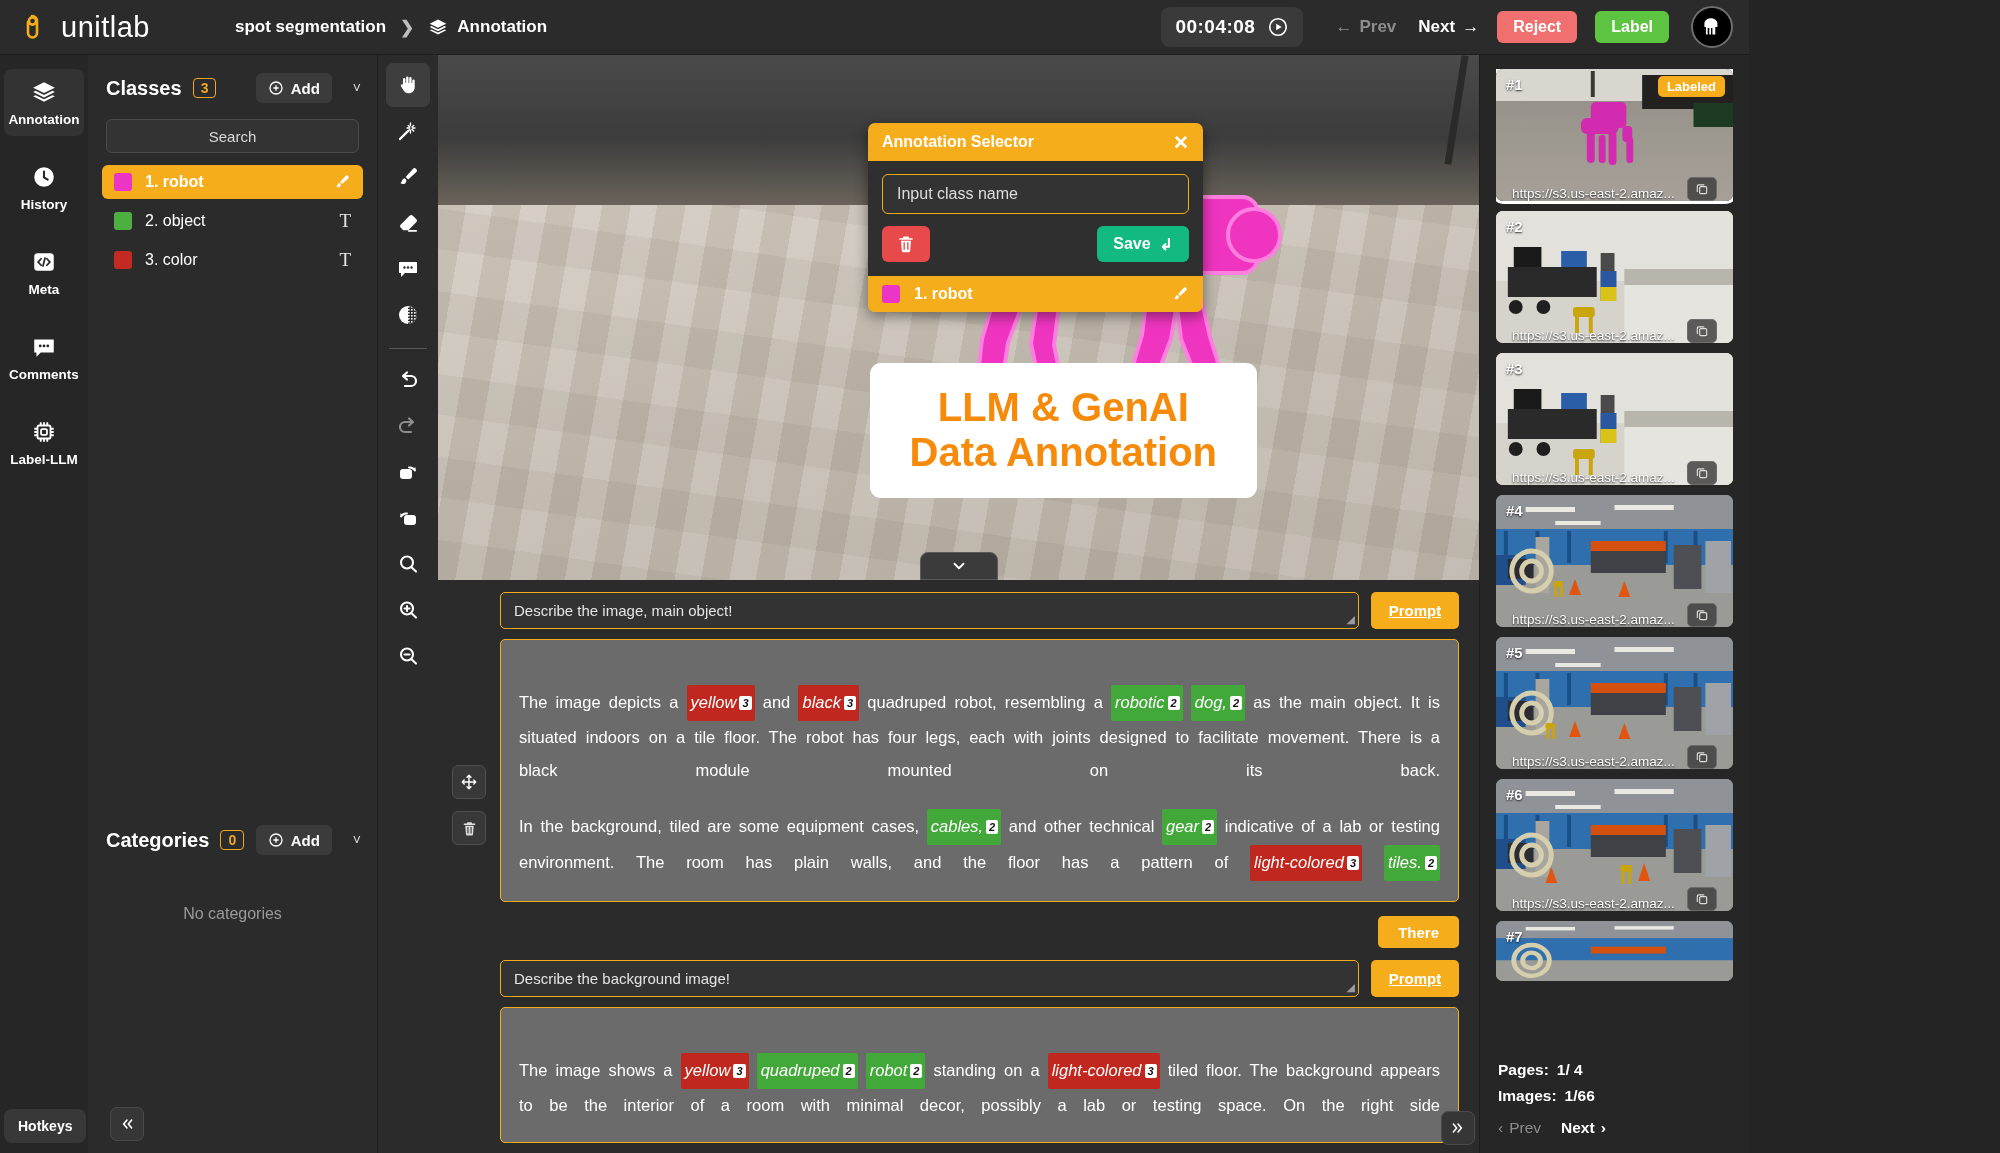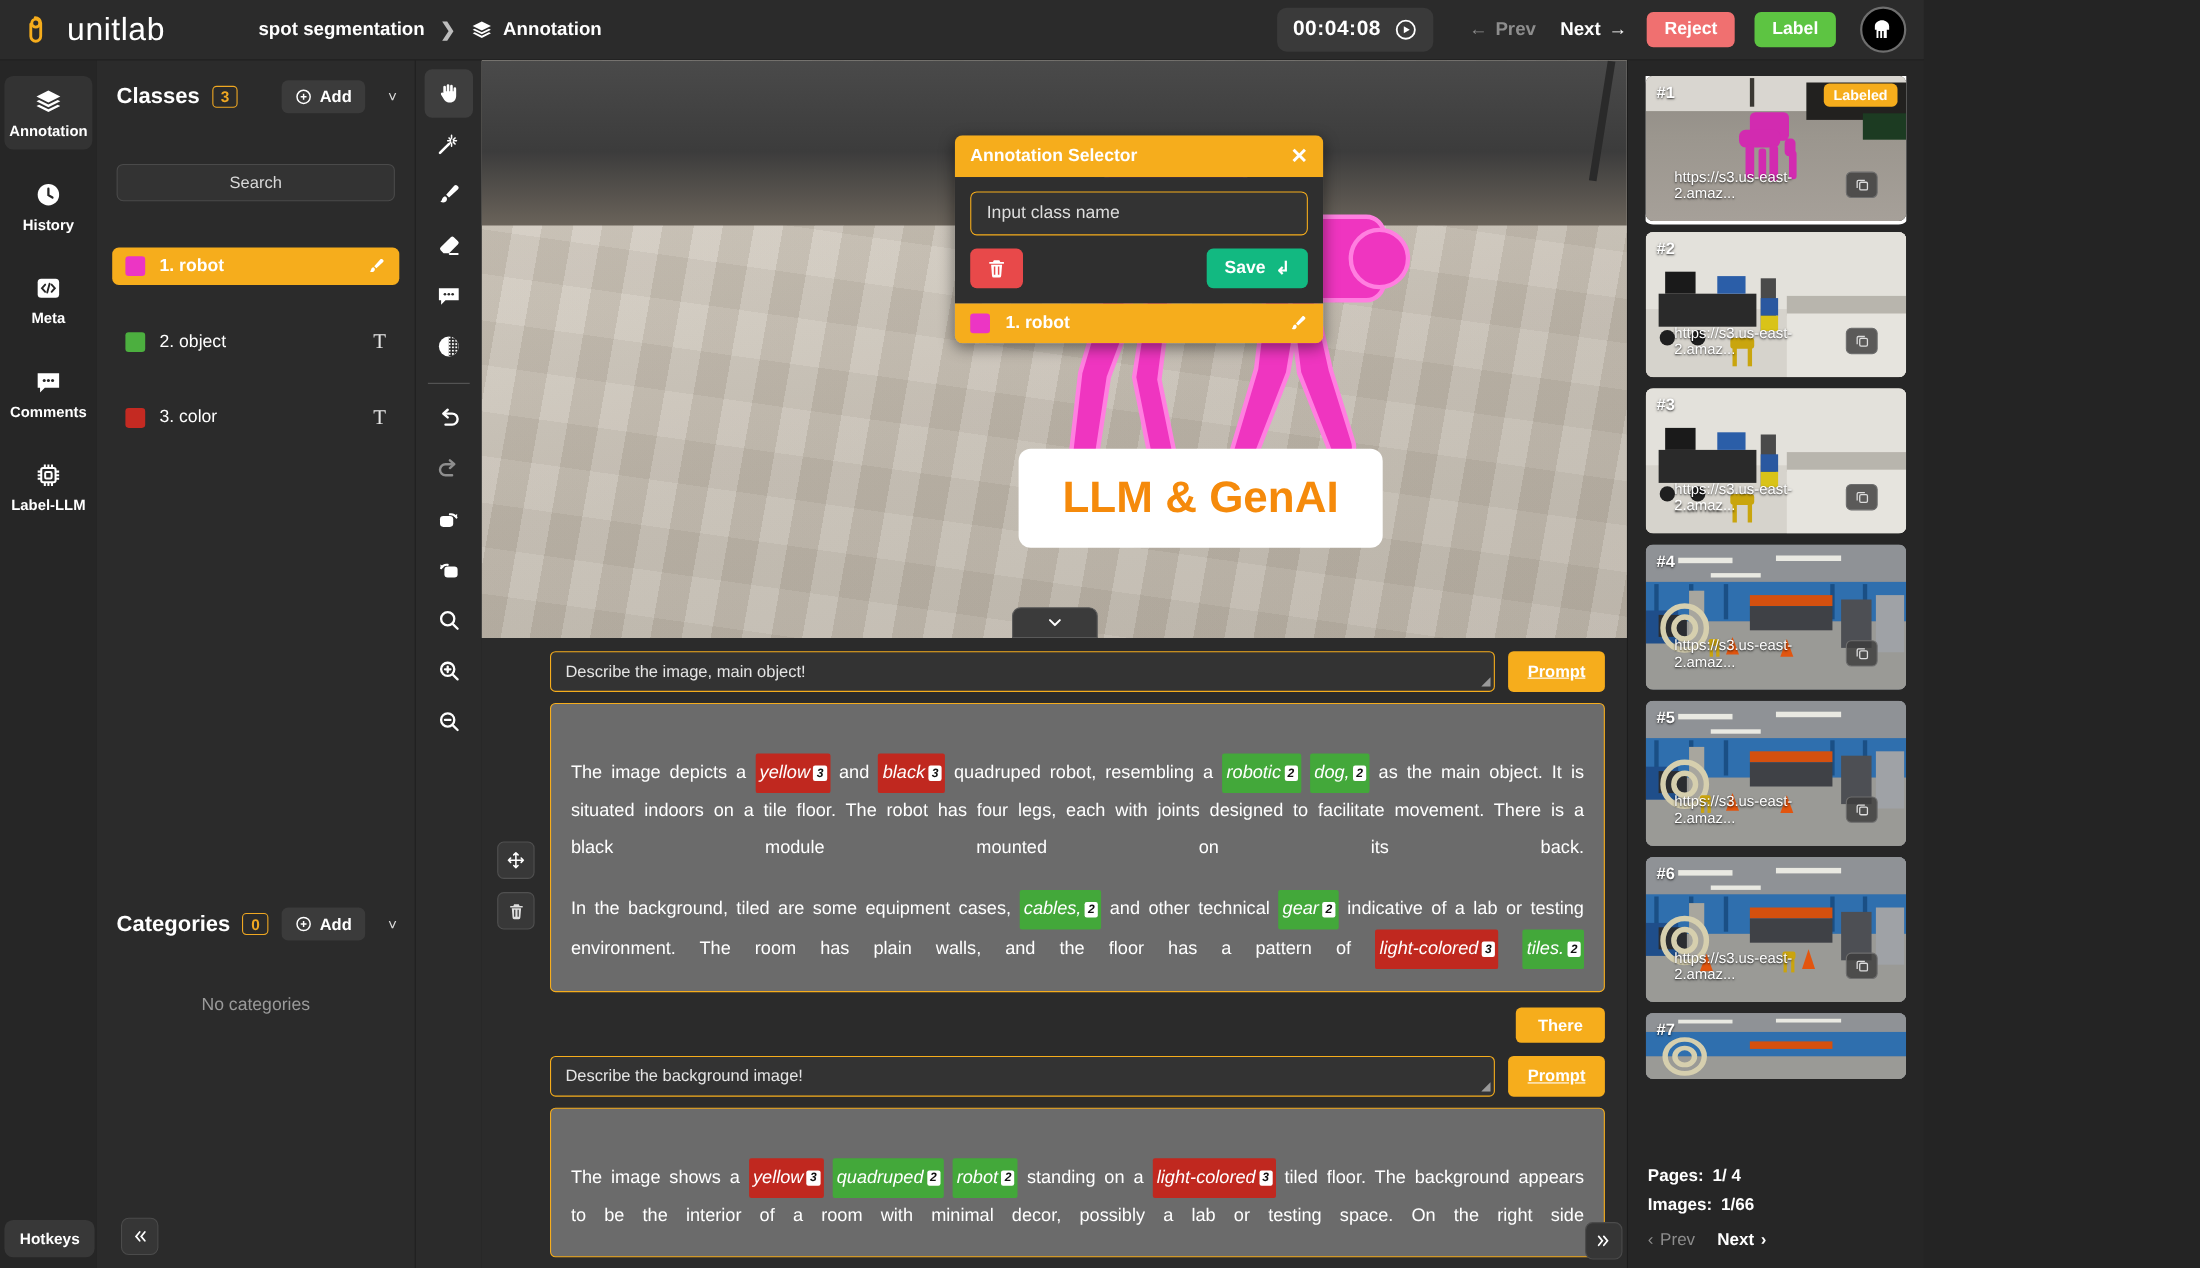--- a/index.html
+++ b/index.html
@@ -48,21 +48,21 @@
           align-items: center; padding-top: 14px; position: relative; }
   .rail-item { width: 80px; padding: 10px 0 9px; border-radius: 8px; display: flex;
                flex-direction: column; align-items: center; gap: 7px; margin-bottom: 18px; }
   .rail-item.active { background: #333333; }
   .rail-label { font-size: 13.5px; font-weight: 600; color: #fff; }
   .hotkeys { position: absolute; bottom: 10px; left: 4px; background: #383838;
              border-radius: 8px; padding: 9px 14px; font-size: 14px; font-weight: 600; }
 
   
   .classes-panel { width: 290px; background: #2b2b2b; display: flex; flex-direction: column;
-                   border-right: 1px solid #202020; position: relative; gap: 30px; }
+                   border-right: 1px solid #202020; position: relative; }
   .panel-head { display: flex; align-items: center; padding: 18px 16px 10px 18px; gap: 11px; }
   .panel-title { font-size: 20px; font-weight: 700; }
   .count-badge { border: 1px solid #f0a822; color: #f0a822; border-radius: 4px;
                  font-size: 14px; font-weight: 700; padding: 1px 7px; }
   .add-btn { margin-left: auto; background: #3b3b3b; border-radius: 6px; height: 30px;
              padding: 0 12px; display: flex; align-items: center; gap: 7px;
              font-size: 15px; font-weight: 600; }
   .chev { color: #ddd; font-size: 14px; margin-left: 10px; }
   .search-box { margin: 6px 18px 12px; height: 34px; background: #333333; border: 1px solid #4a4a4a;
                 border-radius: 6px; display: flex; align-items: center; justify-content: center;
@@ -170,22 +170,22 @@
   .thumbs { width: 270px; background: #262626; display: flex; flex-direction: column;
             padding: 14px 16px 0; border-left: 1px solid #1c1c1c; }
   .thumb-scroll { flex: 1; overflow: hidden; display: flex; flex-direction: column; gap: 10px; }
   .thumb { position: relative; border-radius: 7px; overflow: hidden; height: 132px; flex: 0 0 auto; }
   .thumb.sel { outline: 3px solid #fff; }
   .thumb-img { position: absolute; inset: 0; }
   .t-num { position: absolute; left: 10px; top: 7px; font-size: 15px; font-weight: 700;
            color: #fff; text-shadow: 0 1px 2px rgba(0,0,0,.8); }
   .t-badge { position: absolute; right: 8px; top: 7px; background: #f6ad1c; color: #fff;
              border-radius: 5px; font-size: 13px; font-weight: 700; padding: 3px 9px; }
-  .t-url { position: absolute; left: 0; right: 0; bottom: 16px; height: 34px; display: flex;
-           align-items: center; padding: 0 26px; font-size: 13.5px; color: #fff;
+  .t-url { position: absolute; left: 0; right: 0; bottom: 0; height: 34px; display: flex;
+           align-items: flex-end; padding: 0 16px; font-size: 13.5px; color: #fff;
            text-shadow: 0 1px 2px rgba(0,0,0,.9); }
   .t-copy { margin-left: auto; width: 30px; height: 24px; background: rgba(60,60,60,.82);
             border: 1px solid #6d6d6d; border-radius: 5px; display: flex;
             align-items: center; justify-content: center; }
   .pager { padding: 14px 2px 16px; }
   .pager-line { font-size: 15.5px; font-weight: 700; margin-bottom: 8px; }
   .pager-line span.v { font-weight: 600; margin-left: 8px; }
   .pager-nav { display: flex; align-items: center; gap: 20px; margin-top: 14px; font-size: 15.5px; }
   .pg-prev { color: #8d8d8d; display: flex; align-items: center; gap: 6px; }
   .pg-next { color: #fff; font-weight: 700; display: flex; align-items: center; gap: 6px; }
@@ -480,20 +480,21 @@
               <path d="M336 150 l16 72 l20 64 q4 12 -8 14 q-12 2 -15-10 l-26-66 l-9-72z"></path>
               <path d="M112 96 q-42 6 -58 34 q-8 14 6 18 q12 4 18-6 q12-20 38-22z"></path>
             </g>
           </svg>
         </div>
 
         <div class="robot-label">robot</div>
 
         <div class="promo">
           <div>LLM &amp; GenAI</div>
+          <div>Data Annotation</div>
         </div>
 
         <div class="canvas-collapse">
           <svg width="18" height="18" viewBox="0 0 24 24" fill="none" stroke="#fff" stroke-width="2.4" stroke-linecap="round" stroke-linejoin="round">
             <path d="M6 9l6 6 6-6"></path>
           </svg>
         </div>
 
         <div class="sel-popup">
           <div class="sel-head">

